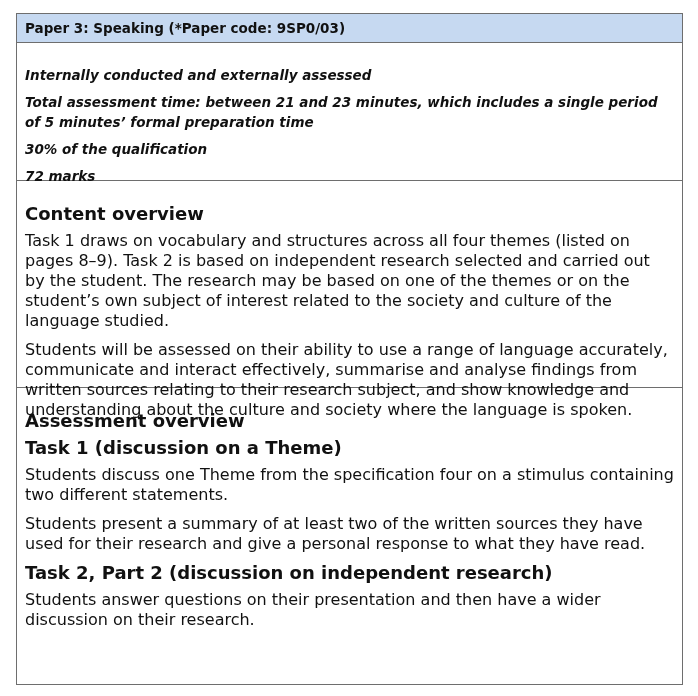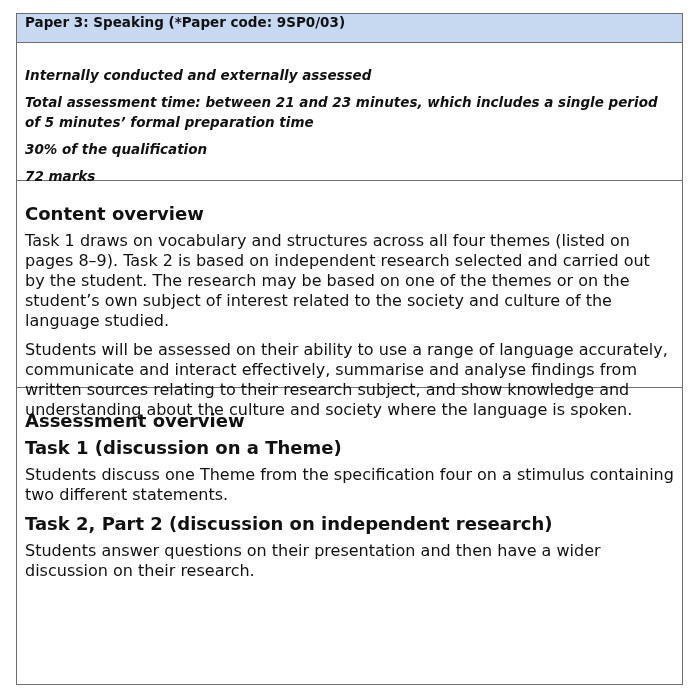--- a/index.html
+++ b/index.html
@@ -1,21 +1,21 @@
 <!DOCTYPE html>
 <html><head>
 <meta charset="utf-8">
 <style>
   html, body { margin:0; padding:0; background:#ffffff; }
   body { width:698px; height:696px; position:relative; overflow:hidden;
          font-family:"DejaVu Sans", sans-serif; color:#111; }
   .box { position:absolute; left:16px; top:13px; width:667px; height:672px;
          border:1.5px solid #6e6e6e; box-sizing:border-box; }
   .hdr { background:#c6d9f1; border-bottom:1.5px solid #6e6e6e; height:29px;
-         box-sizing:border-box; padding:0 8px 0 8px; font-weight:bold; font-size:13.5px; }
+         box-sizing:border-box; padding:6px 8px 0 8px; font-weight:bold; font-size:13.5px; }
   .sec { border-bottom:1.5px solid #6e6e6e; padding:18px 8px 4px 8px; box-sizing:border-box; }
   .sec:last-child { border-bottom:none; }
   .bi { font-weight:bold; font-style:italic; font-size:13.5px; line-height:20px; margin:4px 0 7px 0; }
   .h { font-weight:bold; font-size:18px; line-height:20px; margin:5px 0 7px 0; }
   .p { font-size:16px; line-height:20px; margin:0 0 9px 0; }
   .s1 { height:138px; }
   .s2 { height:207px; }
 </style>
 </head>
 <body>
@@ -36,16 +36,17 @@
   <div class="sec s2">
     <div class="h">Content overview</div>
     <div class="p">Task 1 draws on vocabulary and structures across all four themes (listed on pages 8–9). Task 2 is based on independent research selected and carried out by the student. The research may be based on one of the themes or on the student’s own subject of interest related to the society and culture of the language studied.</div>
     <div class="p">Students will be assessed on their ability to use a range of language accurately, communicate and interact effectively, summarise and analyse findings from written sources relating to their research subject, and show knowledge and understanding about the culture and society where the language is spoken.</div>
   </div>
 
   <div class="sec">
     <div class="h">Assessment overview</div>
     <div class="h">Task 1 (discussion on a Theme)</div>
     <div class="p">Students discuss one Theme from the specification four on a stimulus containing two different statements.</div>
+    <div class="p">Students present a summary of at least two of the written sources they have used for their research and give a personal response to what they have read.</div>
     <div class="h">Task 2, Part 2 (discussion on independent research)</div>
     <div class="p">Students answer questions on their presentation and then have a wider discussion on their research.</div>
   </div>
 </div>
 
 </body></html>

